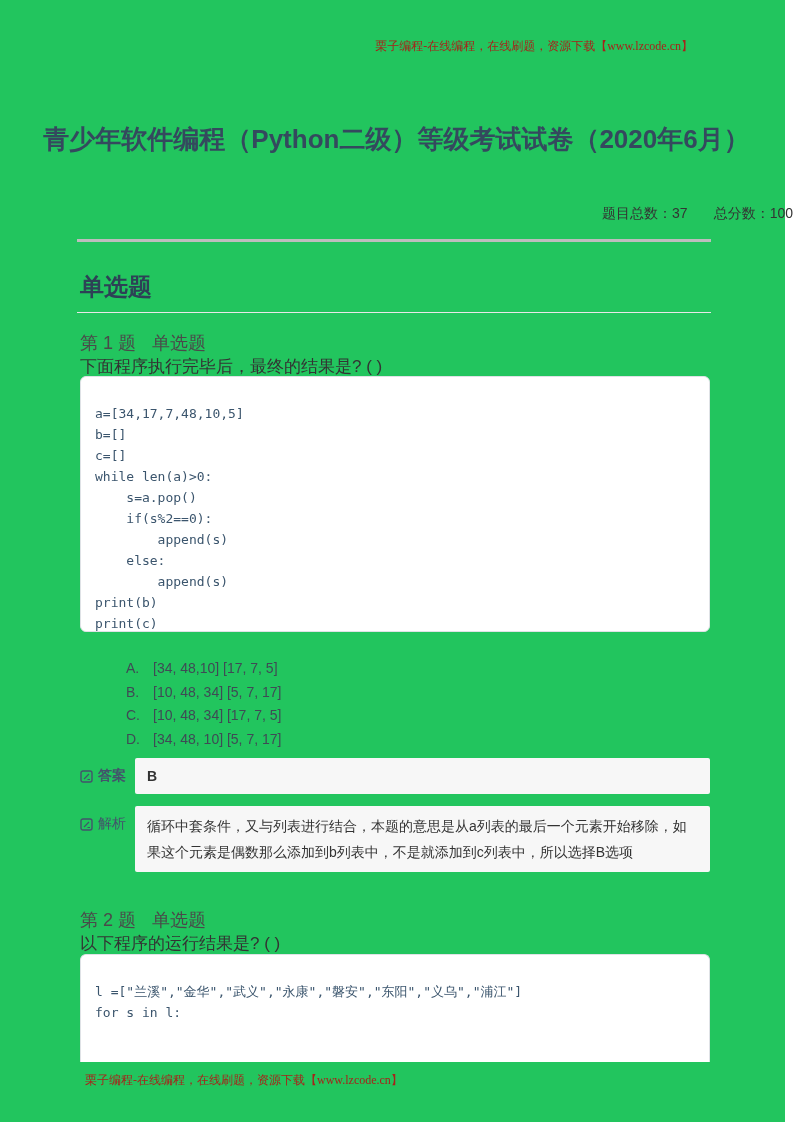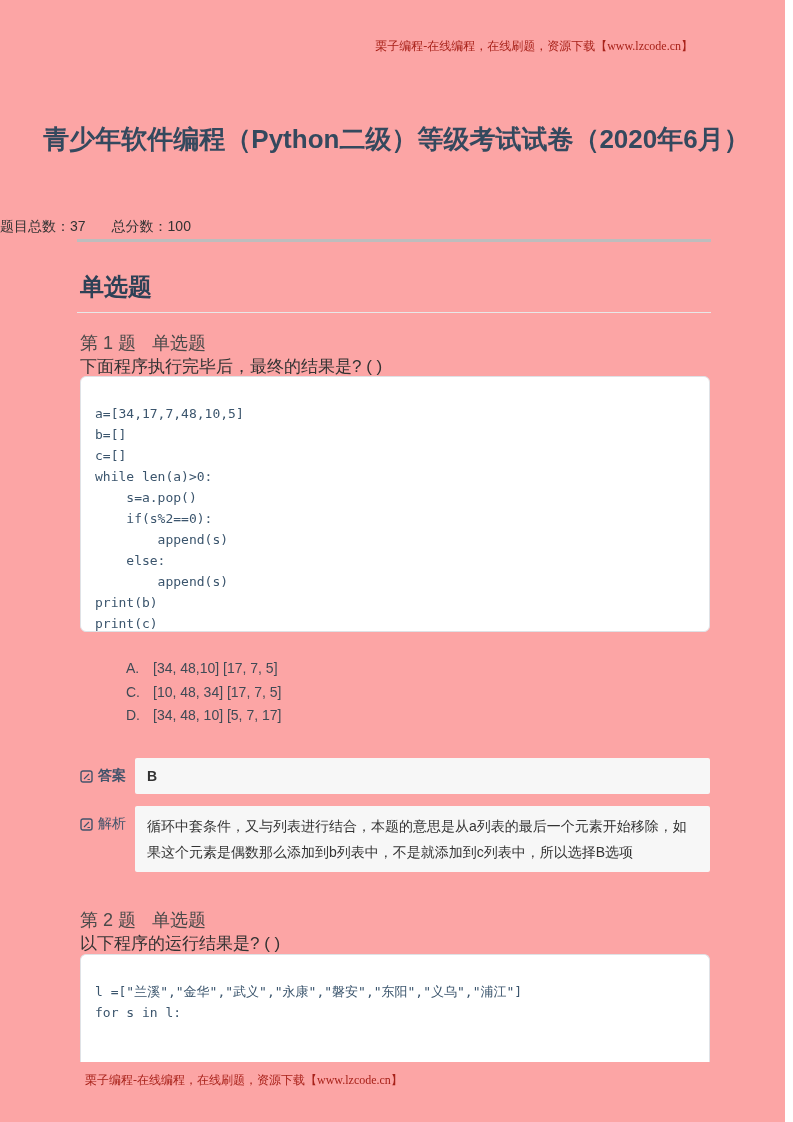--- a/index.html
+++ b/index.html
@@ -2,40 +2,40 @@
 <html><head>
 <meta charset="utf-8">
 <style>
   * { margin: 0; padding: 0; box-sizing: border-box; }
   html, body { background: #ffffff; }
   body {
     font-family: "Liberation Sans", "DejaVu Sans", sans-serif;
     width: 793px; height: 1122px; position: relative; overflow: hidden;
     color: #333;
   }
-  .page { position: absolute; top: 0; left: 0; width: 785px; height: 1122px; background: #fca5a5; }
+  .page { position: absolute; top: 0; left: 0; width: 785px; height: 1122px; background: #22c55e; }
 
   .watermark-top {
     position: absolute; top: 38px; right: 92px;
     font-family: "Liberation Serif", "DejaVu Serif", serif;
     font-size: 12px; color: #a8221a; white-space: nowrap;
   }
   .watermark-bottom {
     position: absolute; top: 1072px; left: 85px;
     font-family: "Liberation Serif", "DejaVu Serif", serif;
     font-size: 12px; color: #a8221a; white-space: nowrap;
   }
 
   .doc-title {
     position: absolute; top: 122px; left: 0; width: 793px;
     text-align: center; font-size: 26px; font-weight: bold; color: #34495e;
   }
   .doc-stats {
-    position: absolute; top: 218px; left: 0; width: 793px;
-    text-align: left; font-size: 14px; color: #333;
+    position: absolute; top: 205px; left: 0; width: 793px;
+    text-align: right; font-size: 14px; color: #333;
   }
   .doc-stats .gap { display: inline-block; width: 26px; }
 
   .divider-thick {
     position: absolute; top: 239px; left: 77px; width: 634px; height: 3px;
     background: #bdbdbd;
   }
   .section-title {
     position: absolute; top: 271px; left: 80px;
     font-size: 24px; font-weight: bold; color: #2d4156;
@@ -122,20 +122,23 @@
     else:
         append(s)
 print(b)
 print(c)</div>
 
   <div class="options">
     <div class="option-row">
       <span class="option-letter">A.</span><span class="option-text">[34, 48,10] [17, 7, 5]</span>
     </div>
     <div class="option-row">
+      <span class="option-letter">B.</span><span class="option-text">[10, 48, 34] [5, 7, 17]</span>
+    </div>
+    <div class="option-row">
       <span class="option-letter">C.</span><span class="option-text">[10, 48, 34] [17, 7, 5]</span>
     </div>
     <div class="option-row">
       <span class="option-letter">D.</span><span class="option-text">[34, 48, 10] [5, 7, 17]</span>
     </div>
   </div>
 
   <div class="qa-row" id="answer-row">
     <div class="qa-label">
       <svg width="13" height="13" viewBox="0 0 13 13">

